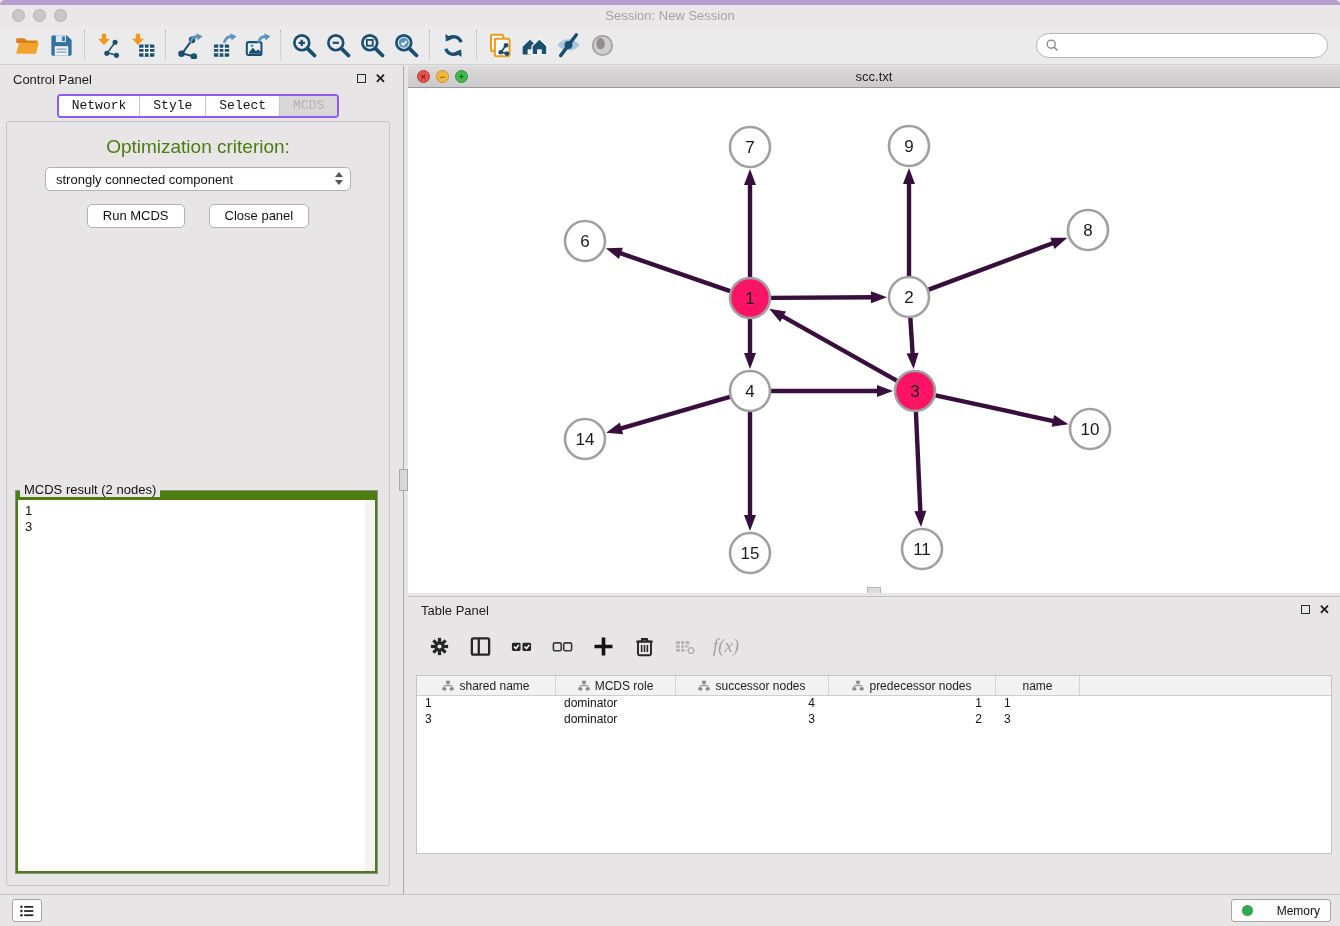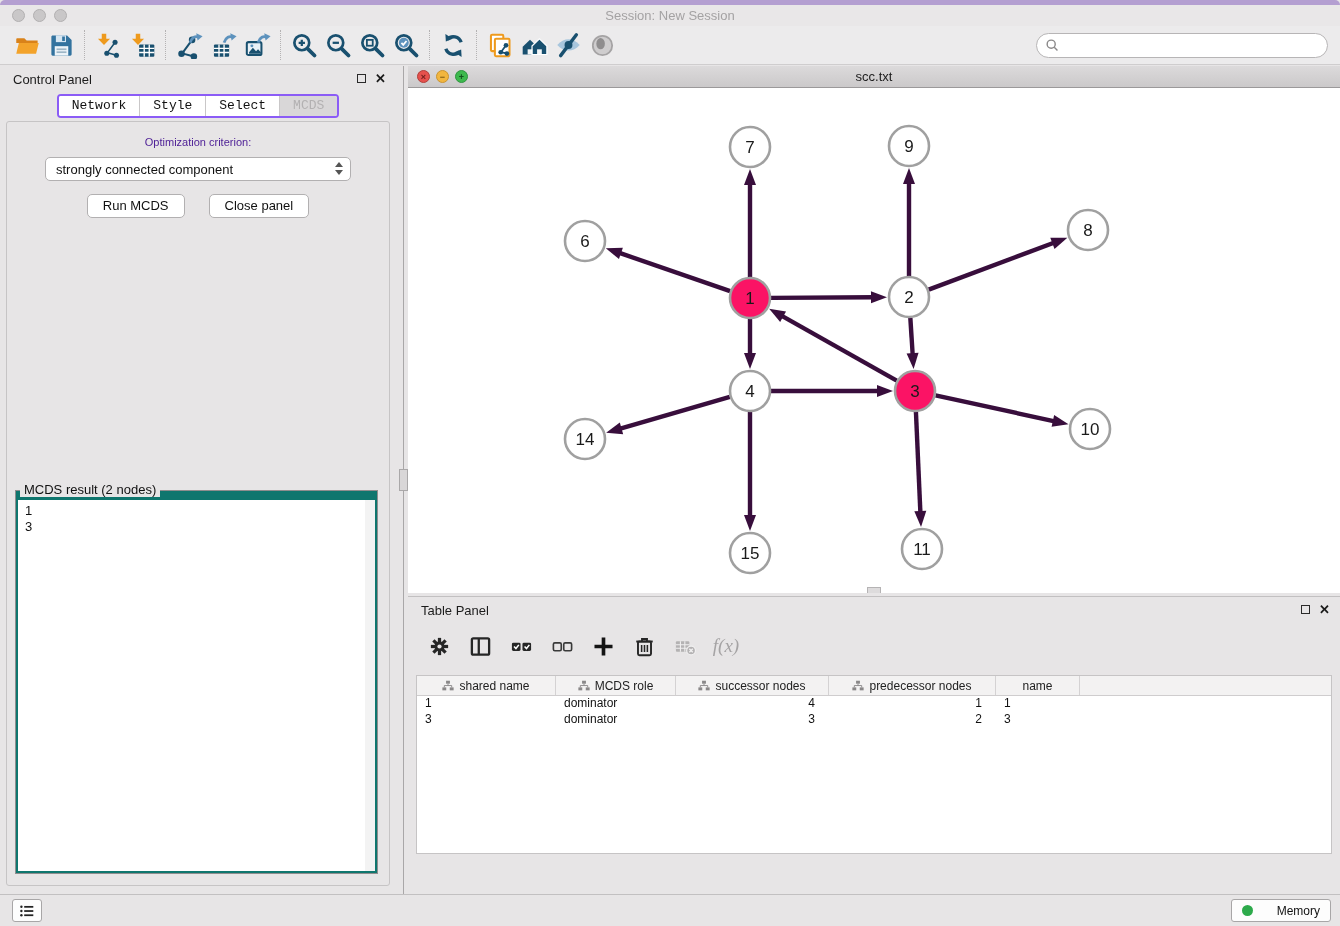--- a/index.html
+++ b/index.html
@@ -32,30 +32,30 @@
   .sq-icon { width:9px; height:9px; border:1.5px solid #2a2a2a; display:inline-block; }
   .x-icon { font-size:13px; font-weight:bold; color:#1a1a1a; line-height:11px; }
 
   .seg-tabs { display:inline-flex; border:2px solid #8b5cf6; border-radius:4px; overflow:hidden; background:#fff;font-family:Liberation Mono, monospace; }
   .seg-tab { padding:2px 13px 3px; font-size:13px; color:#111; background:#fff; border-left:1px solid #c9c7c8; white-space:nowrap; }
   .seg-tab:first-child { border-left:none; }
   .seg-tab.active { background:#d9d7d8; color:#b3b1b2; }
   .cp-tabs-row { text-align:center; margin-top:2px; position:relative; z-index:2; }
 
   .cp-content { position:absolute; left:6px; right:6px; top:55px; bottom:8px; border:1px solid #c6c4c5; border-radius:3px; background:#e7e5e6; }
-  .opt-label { text-align:center; margin-top:14px; font-size:11px; color:#4c1d95; }
+  .opt-label { text-align:center; margin-top:14px; font-size:19px; color:#4d7c0f; }
   .opt-select { position:relative; margin:9px 38px 0; height:24px; background:#fff; border:1px solid #b2b0b1; border-radius:5px; font-size:13px; display:flex; align-items:center; padding-left:10px; color:#111; }
   .stepper { position:absolute; right:7px; top:4px; display:flex; flex-direction:column; gap:3px; }
   .stepper i { width:0; height:0; border-left:4px solid transparent; border-right:4px solid transparent; }
   .stepper .up { border-bottom:5px solid #555; }
   .stepper .dn { border-top:5px solid #555; }
   .cp-buttons { display:flex; justify-content:center; gap:24px; margin-top:13px; }
   .push-btn { background:#fff; border:1px solid #b2b0b1; border-radius:5px; font-size:13px; padding:3px 15px 4px; color:#111; font-family:"Liberation Sans",sans-serif; }
 
-  .result-group { position:absolute; left:8px; right:11px; top:368px; bottom:11px; border:1px solid #8f8d8e; background:#0f766e; }
+  .result-group { position:absolute; left:8px; right:11px; top:368px; bottom:11px; border:1px solid #8f8d8e; background:#4d7c0f; }
   .result-title { position:absolute; top:-9px; left:4px; background:#e7e5e6; padding:0 4px; font-size:13px; color:#111; }
   .result-text { position:absolute; left:2px; right:13px; top:9px; bottom:2px; background:#fff; font-size:13px; line-height:16px; padding:3px 0 0 7px; color:#111; }
   .result-scroll { position:absolute; right:2px; top:9px; bottom:2px; width:11px; background:#f3f3f3; border-left:1px solid #fff; }
 
   
   .v-divider { position:relative; width:12px; }
   .v-divider .line { position:absolute; left:7px; top:0; bottom:0; width:1px; background:#a9a7a8; }
   .v-divider .grip { position:absolute; left:3px; top:403px; width:9px; height:22px; background:#d9d7d8; border:1px solid #aaa8a9; }
 
   

